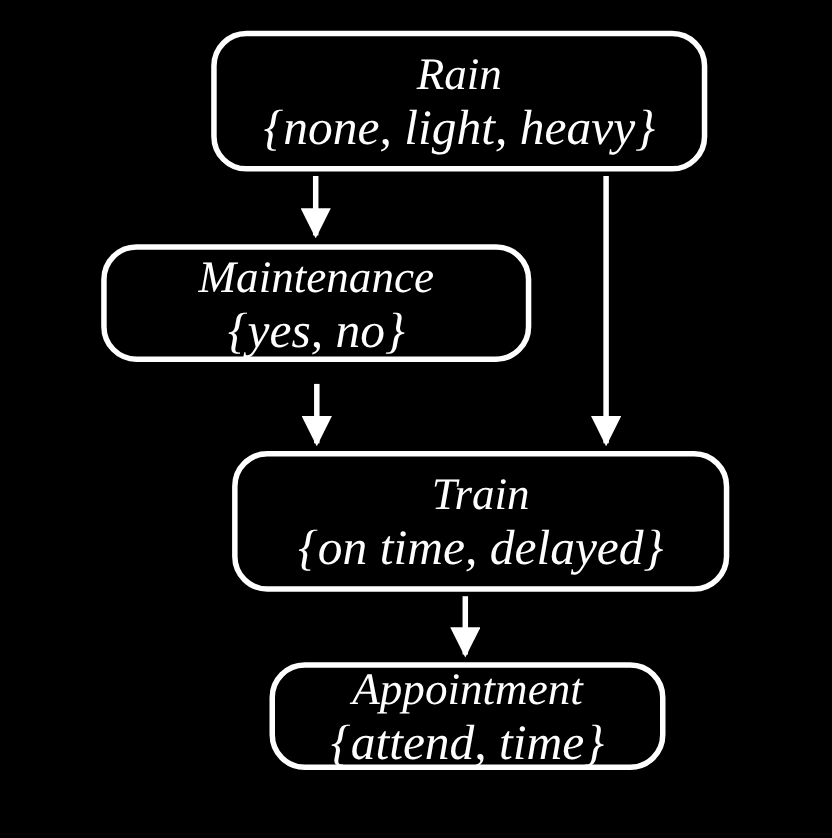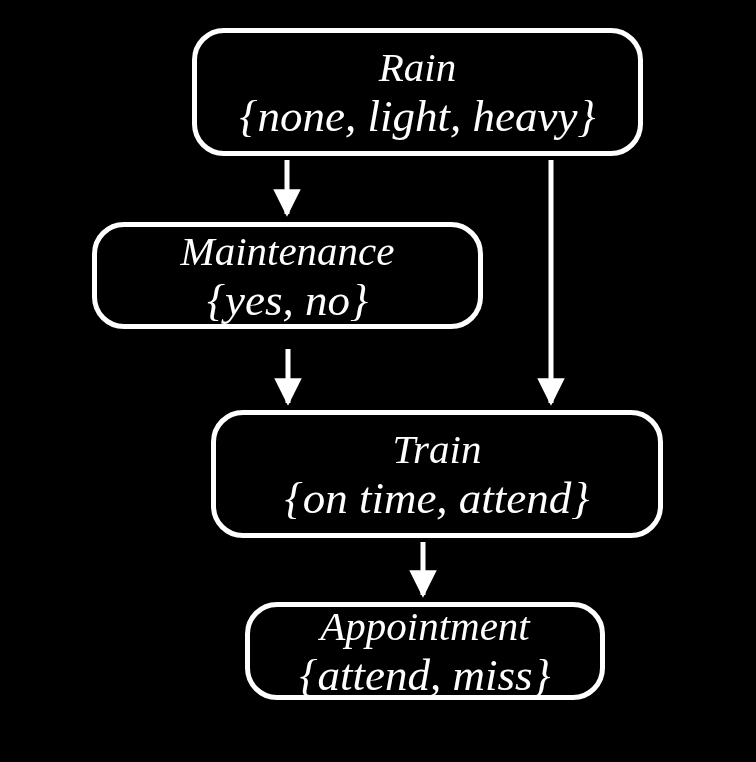--- a/index.html
+++ b/index.html
@@ -73,21 +73,21 @@
     <span class="node-values">{none, light, heavy}</span>
   </div>
 
   <div class="node" id="node-maintenance">
     <span class="node-name">Maintenance</span>
     <span class="node-values">{yes, no}</span>
   </div>
 
   <div class="node" id="node-train">
     <span class="node-name">Train</span>
-    <span class="node-values">{on time, attend}</span>
+    <span class="node-values">{on time, delayed}</span>
   </div>
 
   <div class="node" id="node-appointment">
     <span class="node-name">Appointment</span>
-    <span class="node-values">{attend, miss}</span>
+    <span class="node-values">{attend, time}</span>
   </div>
 
 </div>
 
 </body></html>

